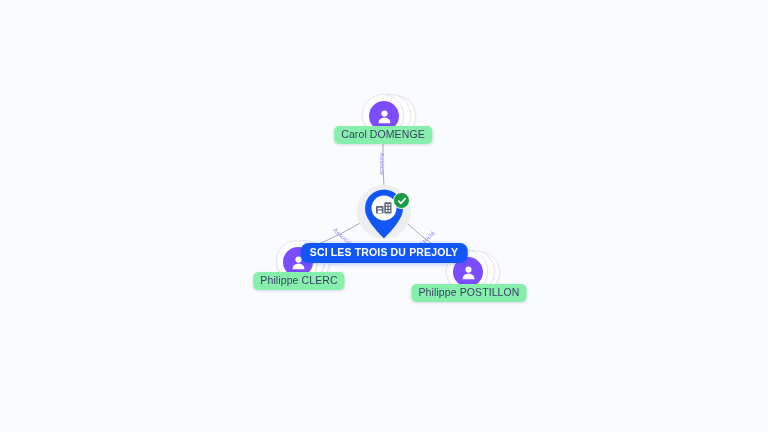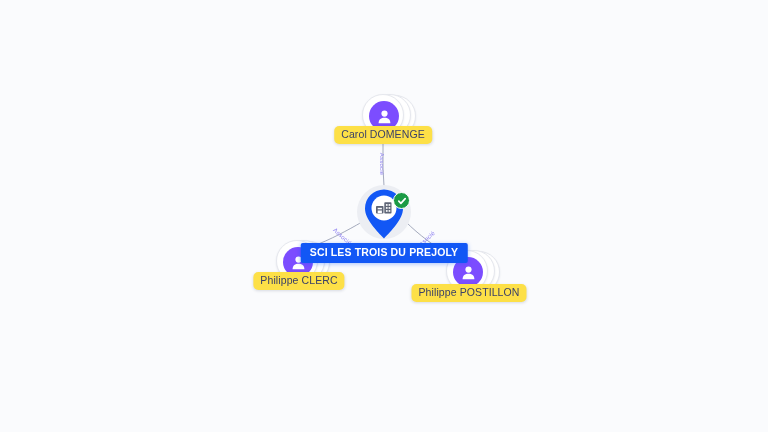--- a/index.html
+++ b/index.html
@@ -47,21 +47,21 @@
     border-radius: 50%;
     background: #7c4dff;
     display: flex; align-items: center; justify-content: center;
   }
   .avatar-disc svg { display: block; }
 
   .node-label {
     position: absolute;
     transform: translateX(-50%);
     white-space: nowrap;
-    background: #fde047;
+    background: #86efac;
     color: #3b4168;
     border-radius: 5px;
     padding: 2px 7px 3px 7px;
     font-size: 10.5px;
     line-height: 13px;
     letter-spacing: .1px;
     box-shadow: 0 1px 3px rgba(40,50,90,.16);
   }
 
   
@@ -90,21 +90,21 @@
     background: #1b9a45;
     border: 1.5px solid #ffffff;
     display:flex; align-items:center; justify-content:center;
   }
   #company-label {
     position: absolute;
     transform: translateX(-50%);
     white-space: nowrap;
     background: #1257f5;
     color: #ffffff;
-    border-radius: 2px;
+    border-radius: 8px;
     padding: 3px 9px 4px 9px;
     font-size: 10.5px;
     font-weight: bold;
     line-height: 13px;
     letter-spacing: .15px;
     box-shadow: 0 1px 4px rgba(18,87,245,.35);
   }
 
   
   .edge-label {

